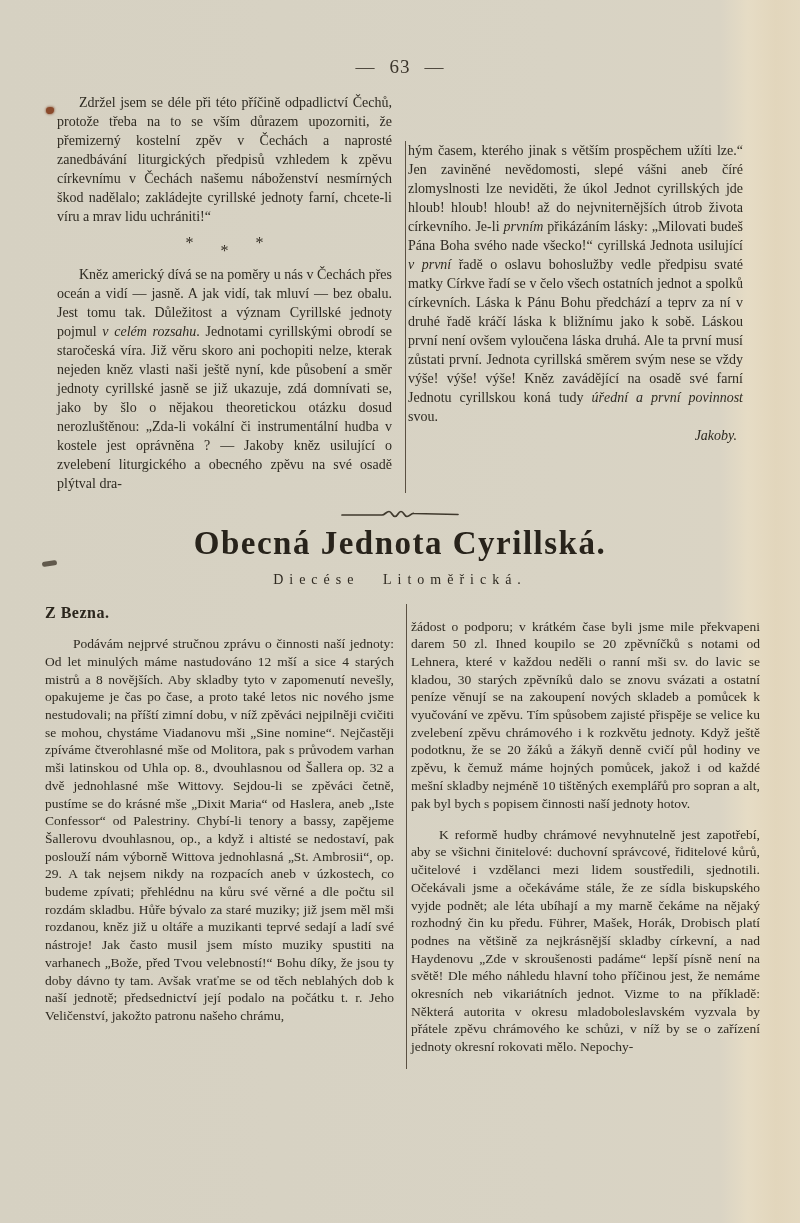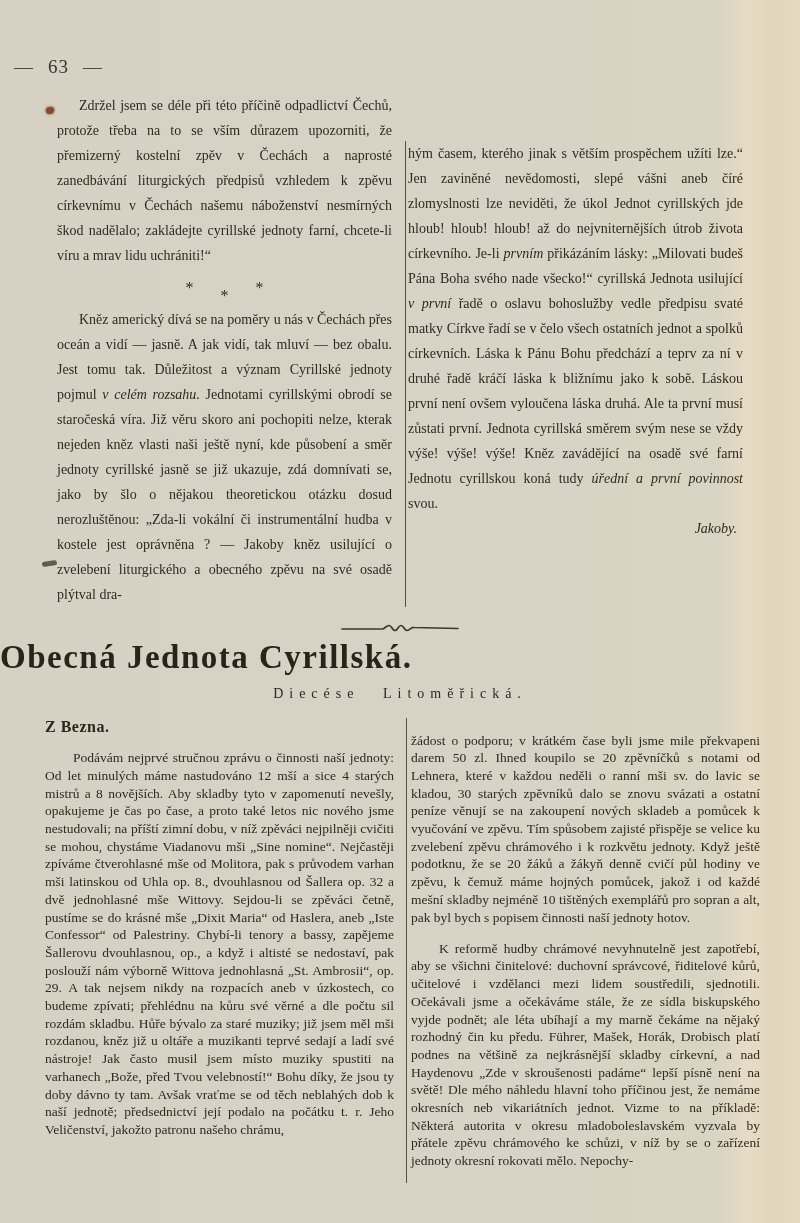--- a/index.html
+++ b/index.html
@@ -9,33 +9,34 @@
     margin:0 auto;
     overflow:hidden;
     color:#2e2a21;
     background:
       linear-gradient(90deg, #d6d1c2 0%, #d8d3c4 70%, #dad4c4 90%, #e6dcc5 93.5%, #e2d6bc 97%, #e4d9c1 100%),
       #d8d3c4;
     font-family:"Liberation Serif","DejaVu Serif",serif;
   }
   .pageno{
     margin-top:56px;
+    text-align:center;
     font-size:19px;
     color:#3a342a;
     letter-spacing:1px;
   }
   .pageno .dash{padding:0 14px;color:#4a443a;}
   .upper-section{
     display:flex;
     margin:15px 57px 0 57px;
   }
   .col{
     text-align:justify;
     font-size:14px;
-    line-height:25px;
+    line-height:19px;
   }
   .upper-left{width:50%;padding-right:13px;}
   .upper-right{width:50%;padding-left:2px;border-left:1px solid #5a5042;margin-top:48px;}
   .col p{margin:0;}
   .indent{text-indent:22px;}
   .it{font-style:italic;}
   .asterisk-sep{
     width:78px;margin:7px auto 6px auto;
     display:flex;justify-content:space-between;
     font-size:16px;color:#332d24;
@@ -47,20 +48,21 @@
     font-style:italic;
     padding-right:6px;
   }
   .squiggle-divider{
     margin:14px auto 2px auto;
     display:block;
     width:120px;height:14px;
   }
   .main-title{
     margin:4px 0 0 0;
+    text-align:center;
     font-size:33px;
     font-weight:bold;
     letter-spacing:1.5px;
     color:#28231b;
   }
   .sub-title{
     margin-top:10px;
     text-align:center;
     font-size:14px;
     letter-spacing:6px;

